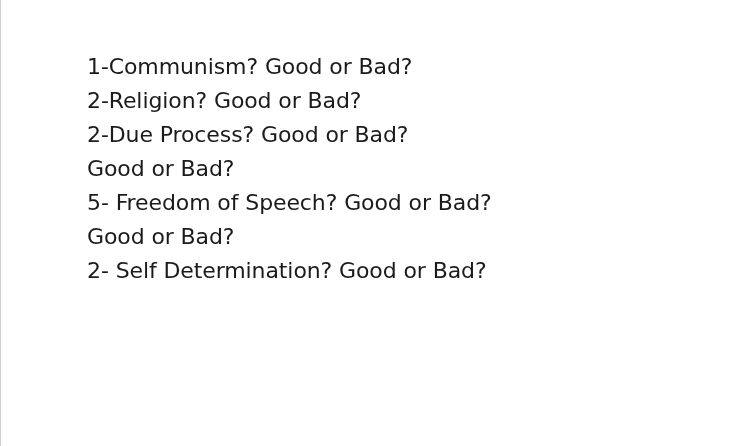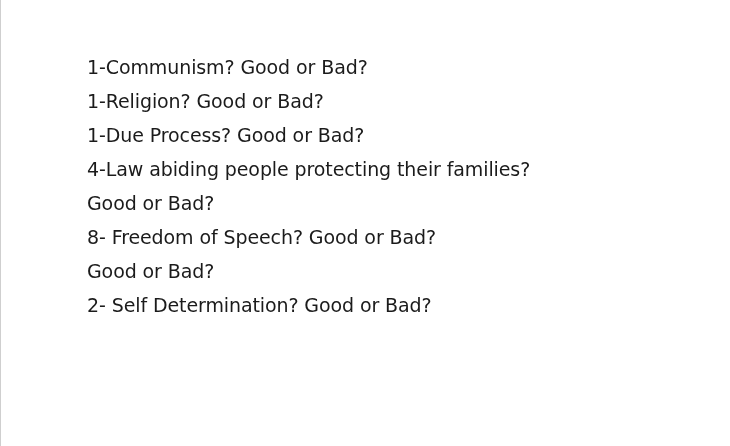--- a/index.html
+++ b/index.html
@@ -29,46 +29,45 @@
   
   #question-block {
     position: absolute;
     left: 86px;
     top: 50px;
     right: 14px;
   }
 
   .question-line {
     font-family: "DejaVu Sans", sans-serif;
-    font-size: 19px;
+    font-size: 22px;
     line-height: 34px;
     color: #1b1b1b;
     white-space: pre;
     letter-spacing: -0.1px;
     font-weight: 400;
   }
 </style>
 </head>
 <body>
 
 <div id="slide">
 
   <div id="question-block">
 
     <div class="question-line">1-Communism? Good or Bad?</div>
 
-    <div class="question-line">1-Religion? Good or Bad?</div>
+    <div class="question-line">2-Religion? Good or Bad?</div>
 
-    <div class="question-line">1-Due Process? Good or Bad?</div>
+    <div class="question-line">2-Due Process? Good or Bad?</div>
 
-    <div class="question-line">4-Law abiding people protecting their families?</div>
 
     <div class="question-line">Good or Bad?</div>
 
-    <div class="question-line">8- Freedom of Speech? Good or Bad?</div>
+    <div class="question-line">5- Freedom of Speech? Good or Bad?</div>
 
 
     <div class="question-line">Good or Bad?</div>
 
     <div class="question-line">2- Self Determination? Good or Bad?</div>
 
   </div>
 
 </div>
 

